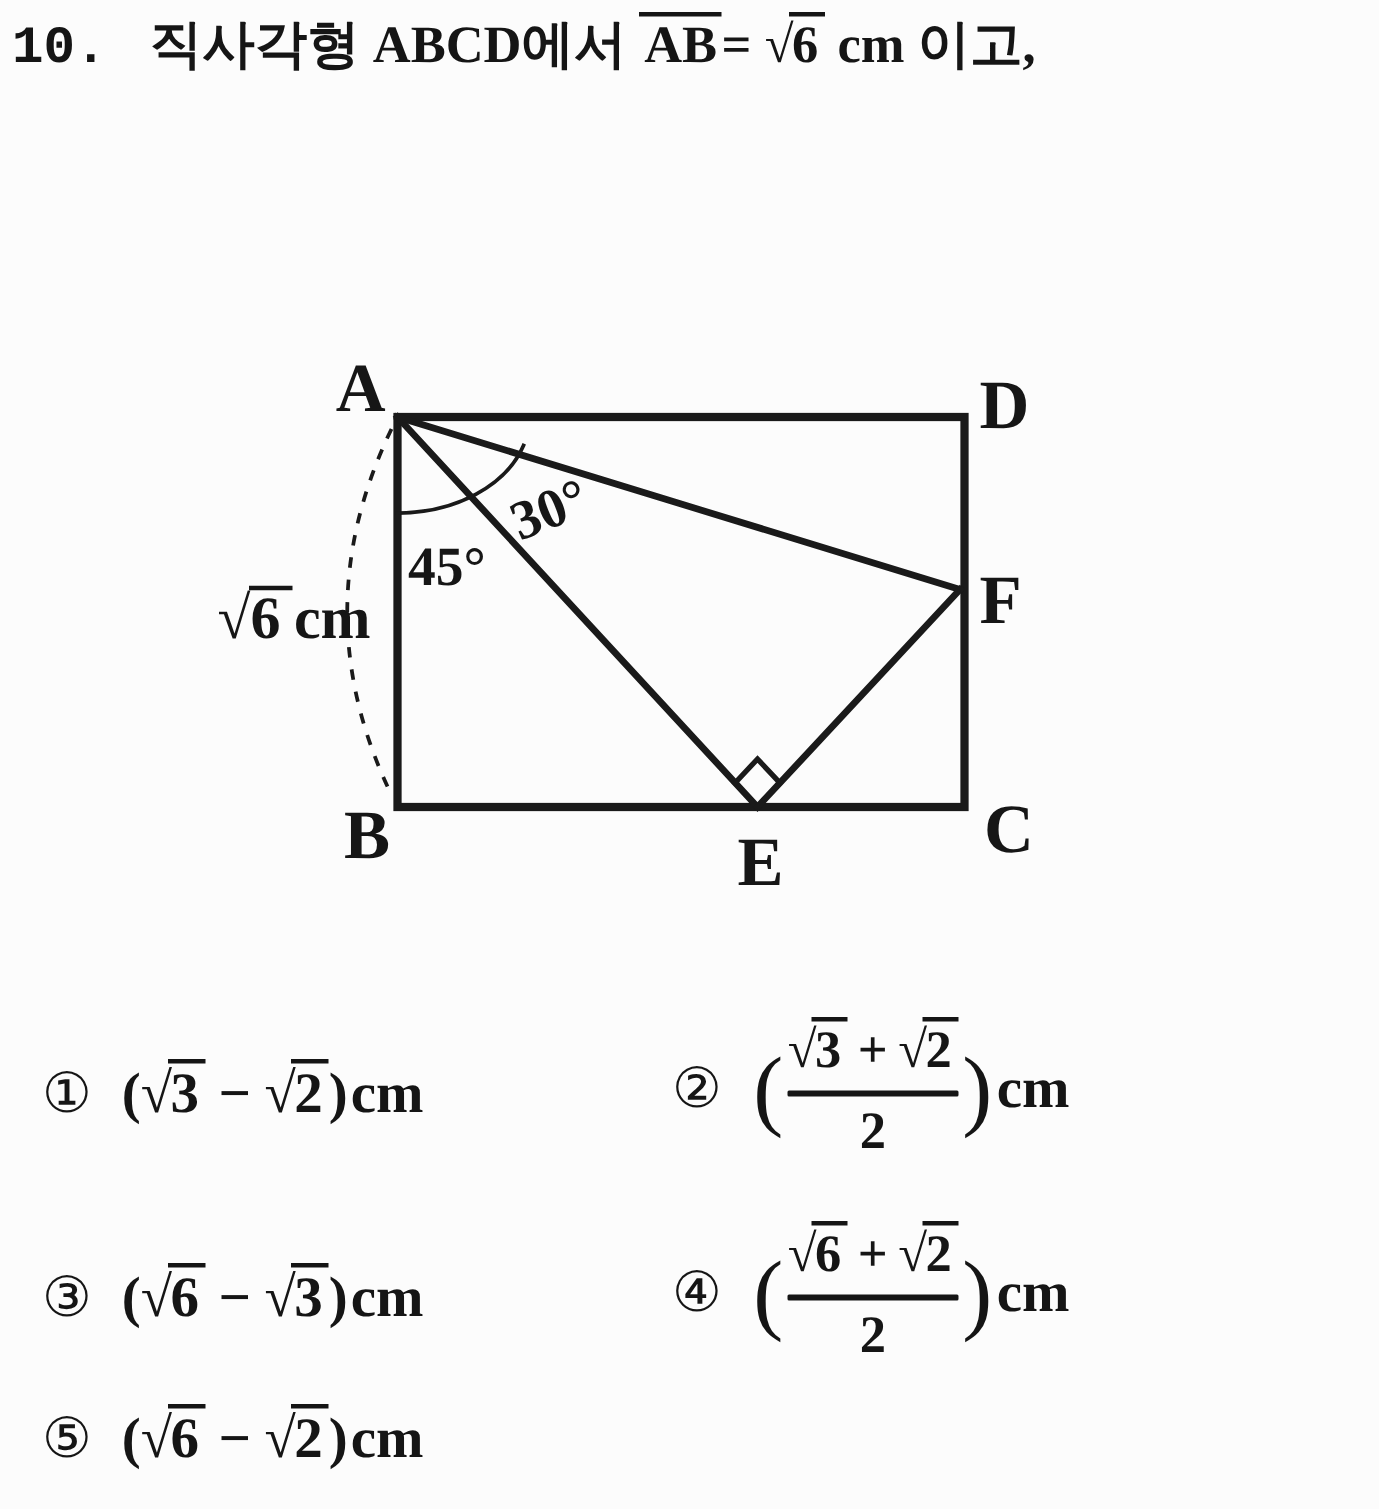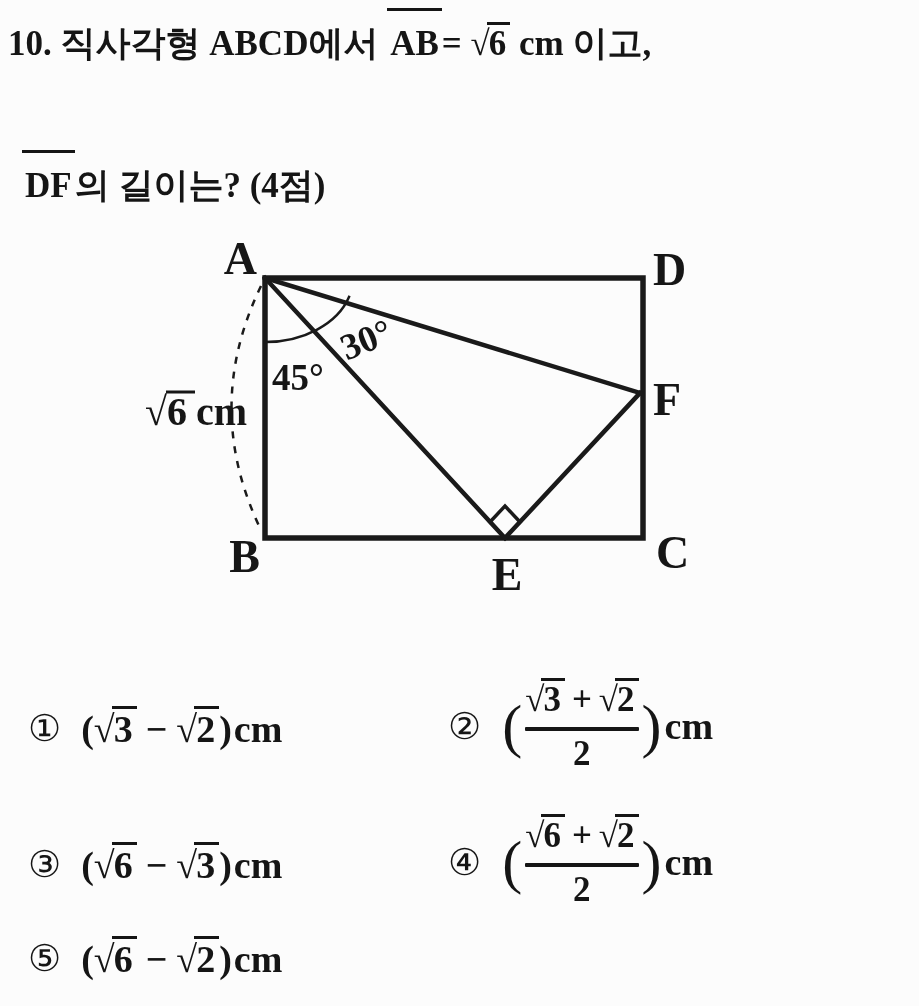--- a/index.html
+++ b/index.html
@@ -17,25 +17,25 @@
   .pline {
     position: absolute;
     font-size: 35px;
     font-weight: 700;
     white-space: pre;
     line-height: 1.25;
   }
   .pline-1 { top: 8px;   left: 8px;  }
   .pline-2 { top: 82px;  left: 30px; }
   .pline-3 { top: 150px; left: 22px; }
-  .pnum { margin-right: 0; }
+  .pnum { margin-right: 20px; font-family: Liberation Mono, monospace; }
   .ovl {
     display: inline-block;
     border-top: 3px solid currentColor;
-    padding: 15px 3px 0 3px;
+    padding: 1px 3px 0 3px;
     line-height: 1.05;
   }
   
   .sqrt { white-space: nowrap; }
   .rsign { display: inline-block; }
   .rad {
     display: inline-block;
     border-top: 3px solid currentColor;
     padding: 1px 4px 0 2px;
     margin-left: -3px;
@@ -71,21 +71,20 @@
   .fden { font-size: 35px; margin-top: 3px; }
 </style>
 </head>
 <body>
 
 <div class="page">
 
   <div class="pline pline-1"><span class="pnum">10.</span><span> 직사각형 ABCD에서 </span><span class="ovl">AB</span><span>= </span><span class="sqrt"><span class="rsign">√</span><span class="rad">6</span></span><span> cm </span><span>이고,</span></div>
 
 
-  <div class="pline pline-3"><span class="ovl">DF</span><span>의 길이는? (4점)</span></div>
 
   <svg class="diagram" width="600" height="385" viewBox="0 0 600 385">
     <g stroke="#1a1a1a" fill="none" stroke-linecap="square">
       <rect x="155" y="50" width="378" height="260" stroke-width="5.5"></rect>
       <path d="M151 58 Q 92 180 151 302" stroke-width="2.5" stroke-dasharray="7 8" stroke-linecap="butt"></path>
       <line x1="155" y1="50" x2="395" y2="310" stroke-width="4.5"></line>
       <line x1="155" y1="50" x2="530" y2="165" stroke-width="4.5"></line>
       <line x1="395" y1="310" x2="530" y2="165" stroke-width="4.5"></line>
       <polyline points="380,294 395,278 410,294" stroke-width="3.5" fill="none"></polyline>
       <path d="M155 114 A 88 64 0 0 0 239 69" stroke-width="2.5"></path>

